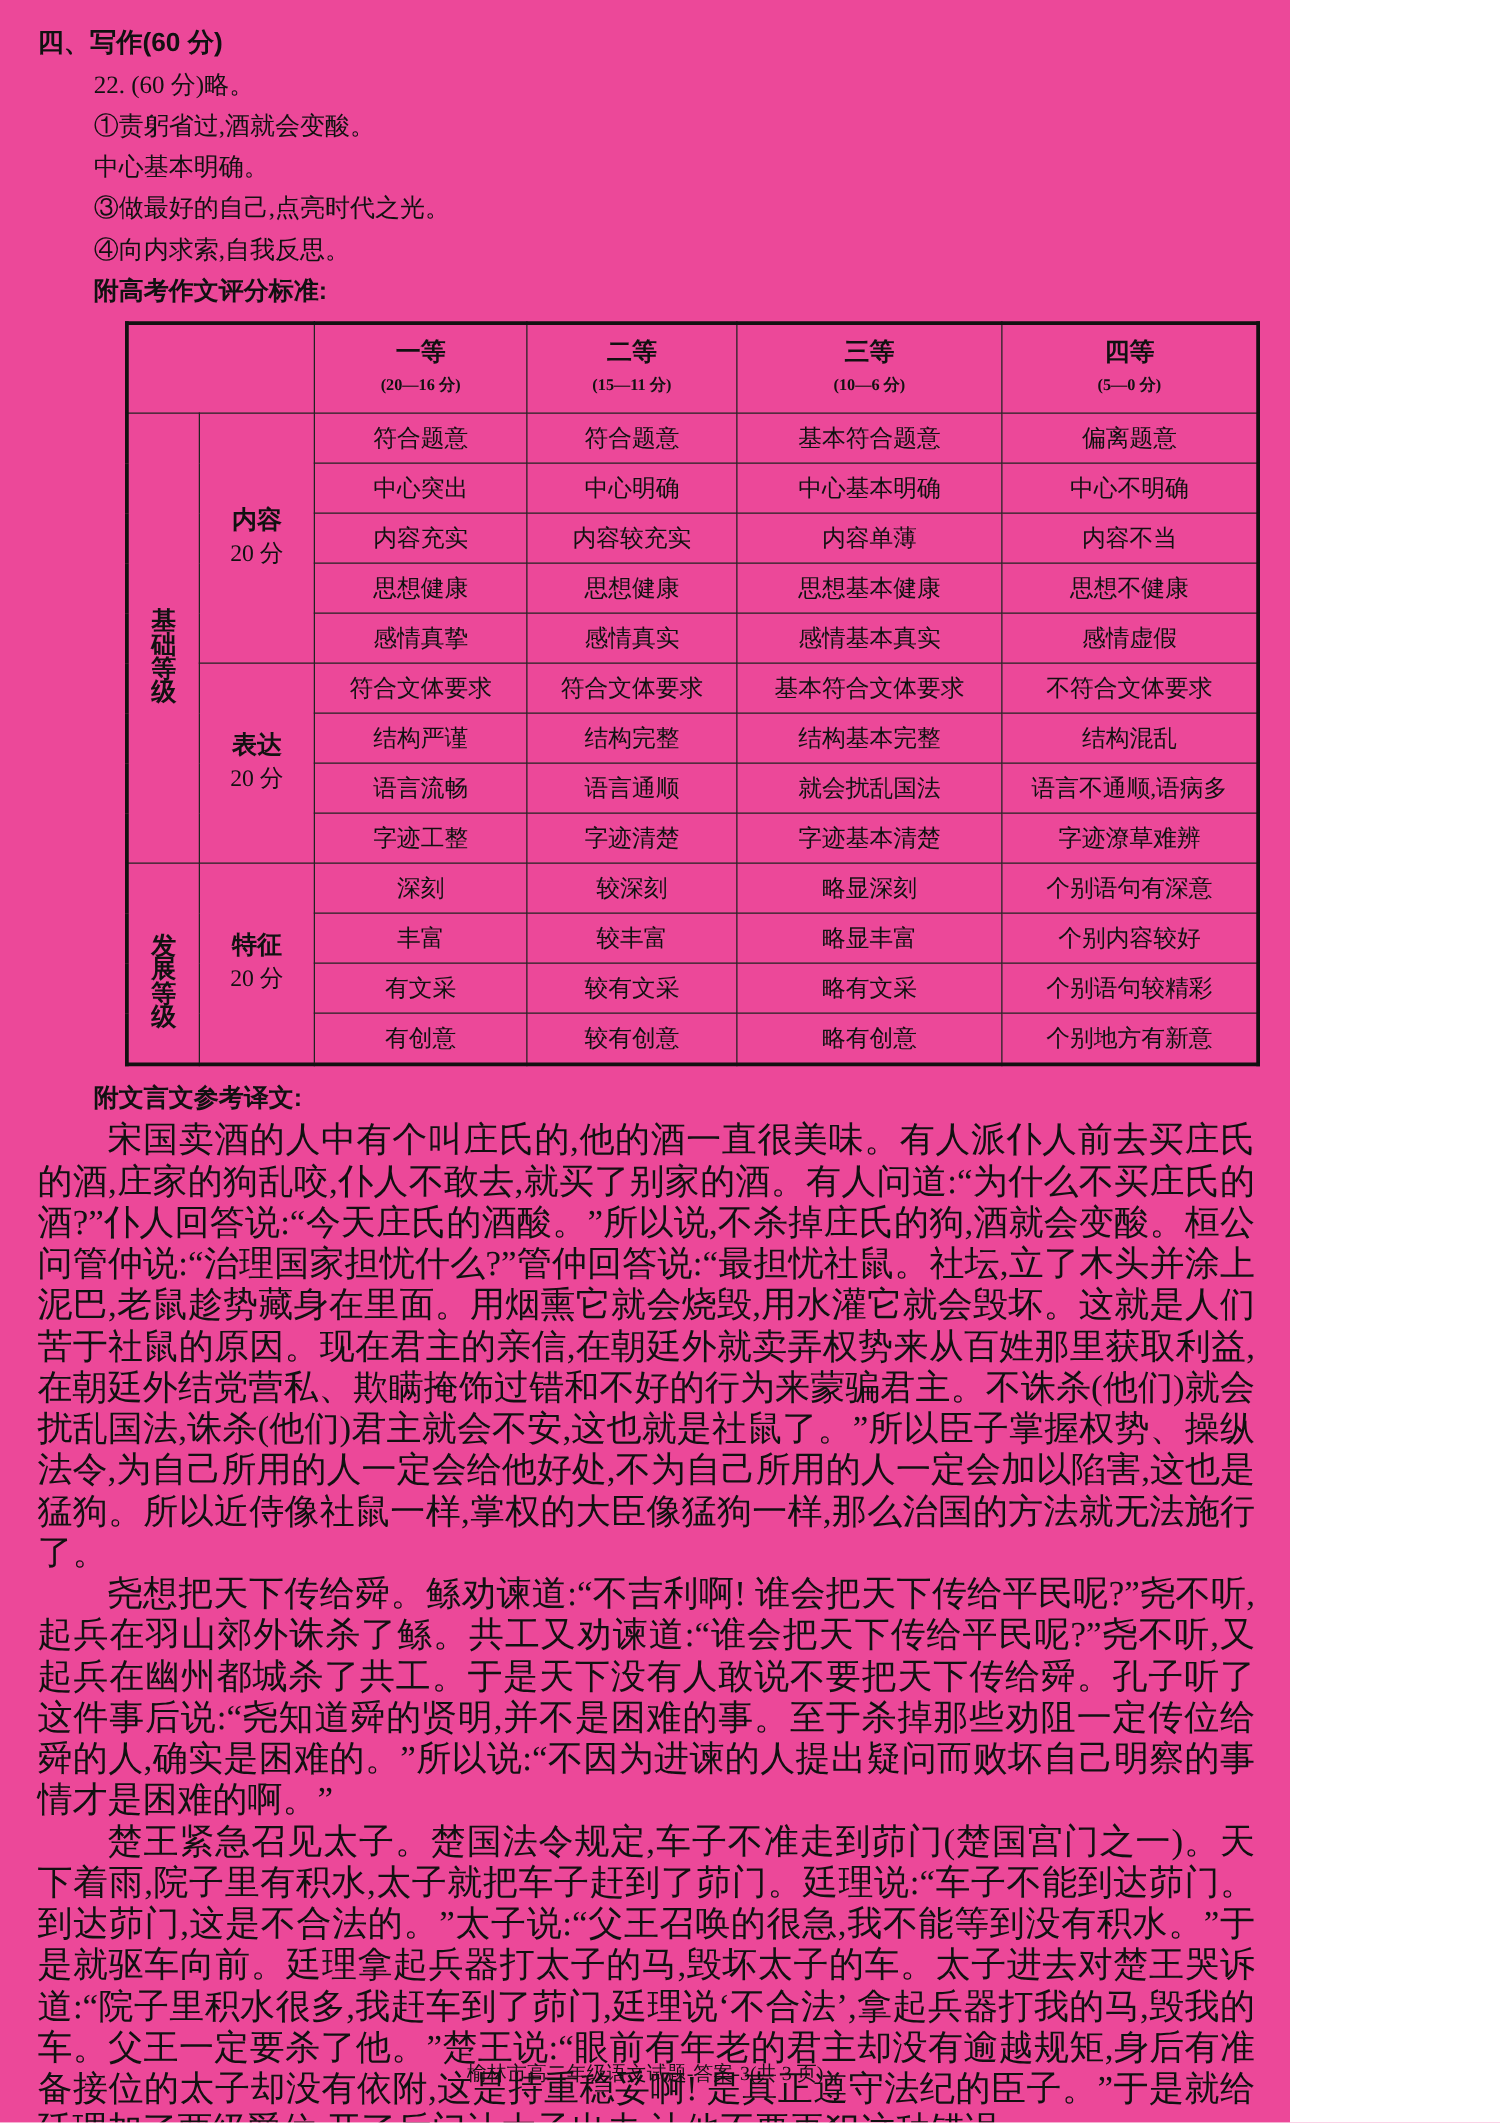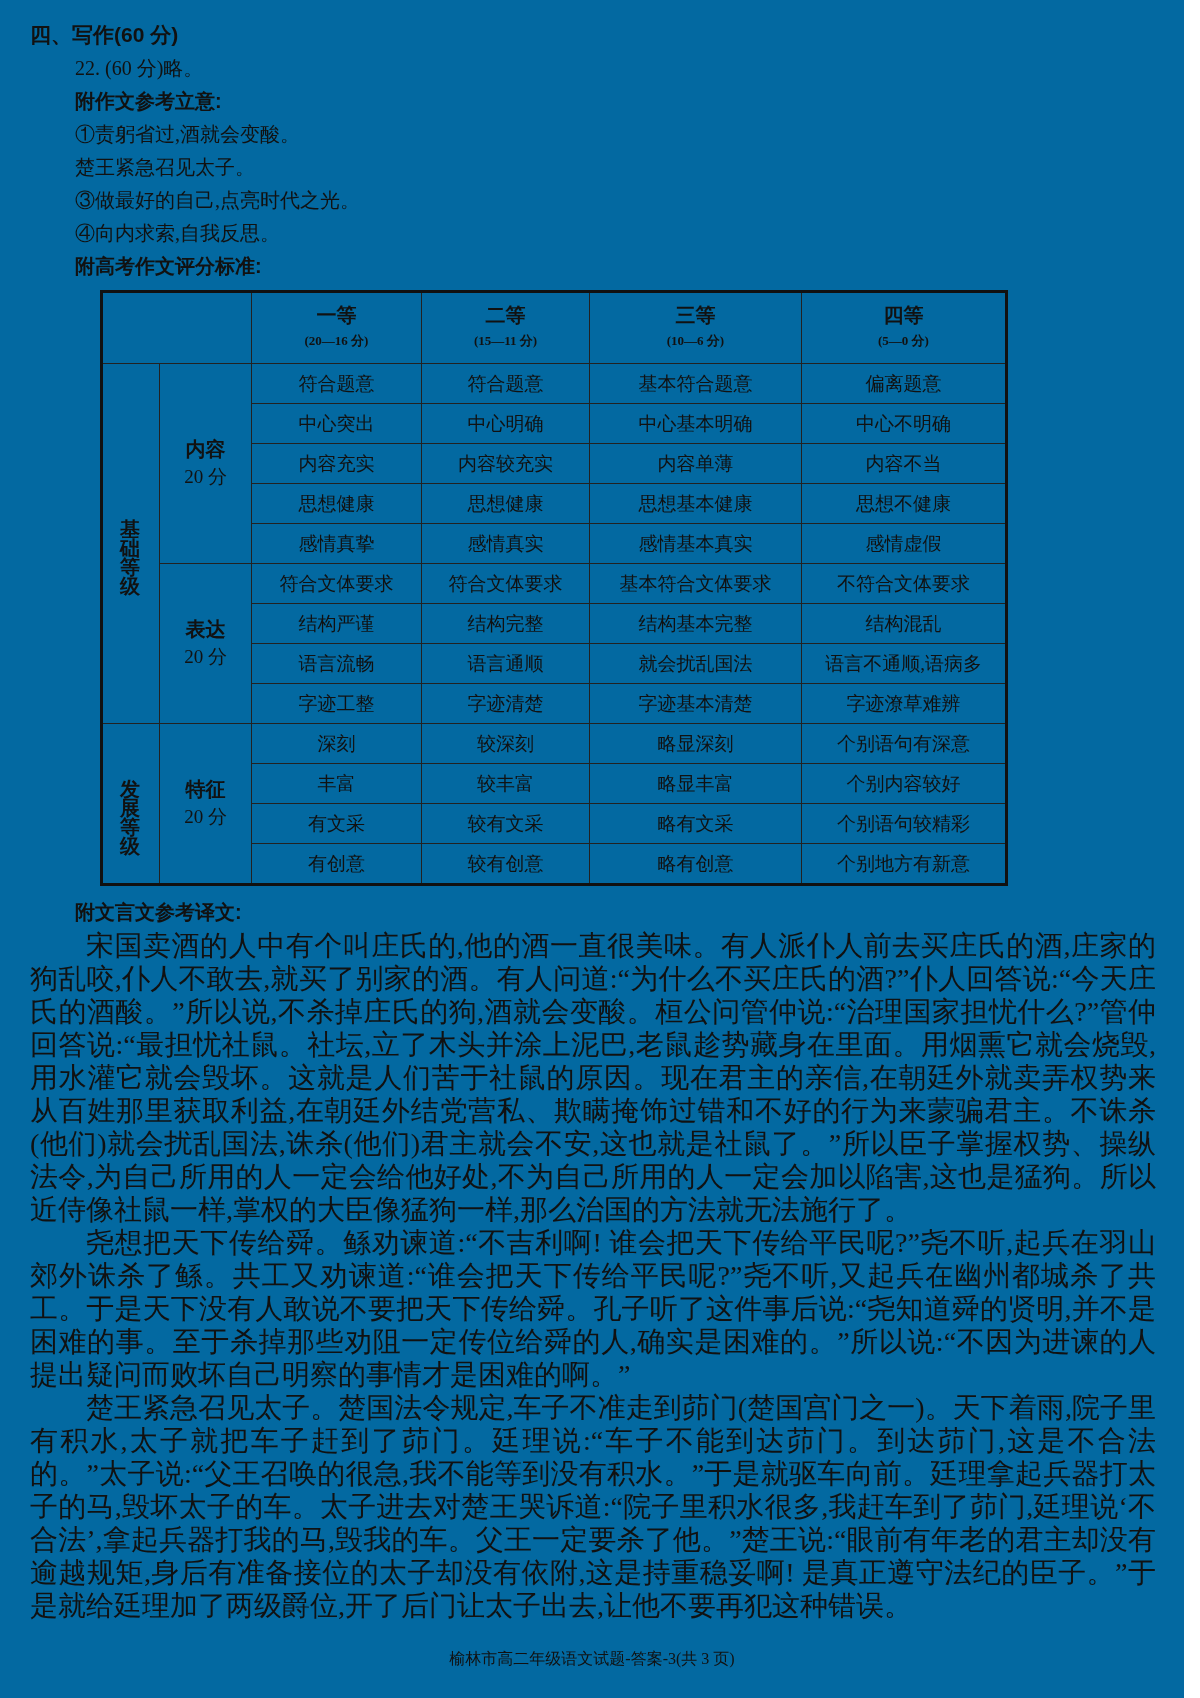--- a/index.html
+++ b/index.html
@@ -1,19 +1,19 @@
 <!DOCTYPE html>
 <html><head>
 <meta charset="utf-8">
 <style>
   html,body { margin:0; padding:0; background:#ffffff; }
   .page {
     position:relative;
-    width:1184px; height:1698px;
-    background:#0369a1;
+    width:1032px; height:1698px;
+    background:#ec4899;
     color:#111;
     font-family:"Liberation Serif", serif;
     overflow:hidden;
   }
   .content { padding:18px 28px 0 30px; }
   .hei { font-family:"Liberation Sans", sans-serif; font-weight:bold; }
   .line { font-size:20px; line-height:33px; }
   .section-title { font-size:21px; line-height:34px; }
   .indent1 { padding-left:45px; }
 
@@ -67,24 +67,23 @@
   }
 </style>
 </head>
 <body>
 
 <div class="page">
   <div class="content">
 
     <div class="line section-title hei">四、写作(60 分)</div>
     <div class="line indent1">22. (60 分)略。</div>
-    <div class="line indent1 hei">附作文参考立意:</div>
 
     <div class="line indent1">①责躬省过,酒就会变酸。</div>
-    <div class="line indent1">楚王紧急召见太子。</div>
+    <div class="line indent1">中心基本明确。</div>
     <div class="line indent1">③做最好的自己,点亮时代之光。</div>
     <div class="line indent1">④向内求索,自我反思。</div>
 
     <div class="line indent1 hei">附高考作文评分标准:</div>
 
     <table class="rubric">
       <colgroup>
         <col style="width:58px">
         <col style="width:92px">
         <col style="width:170px">

